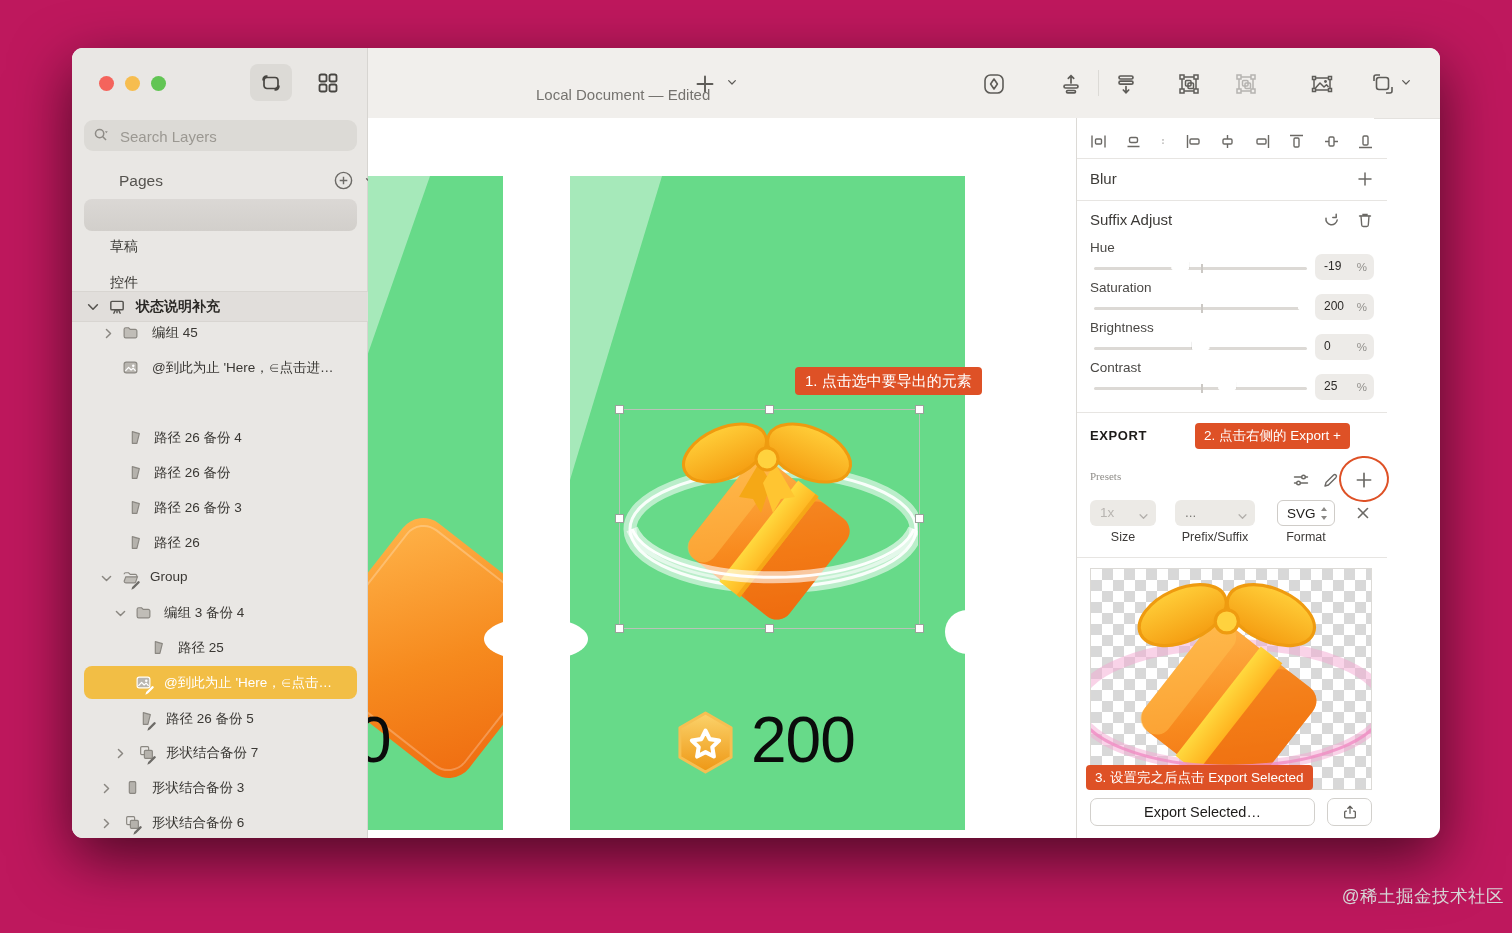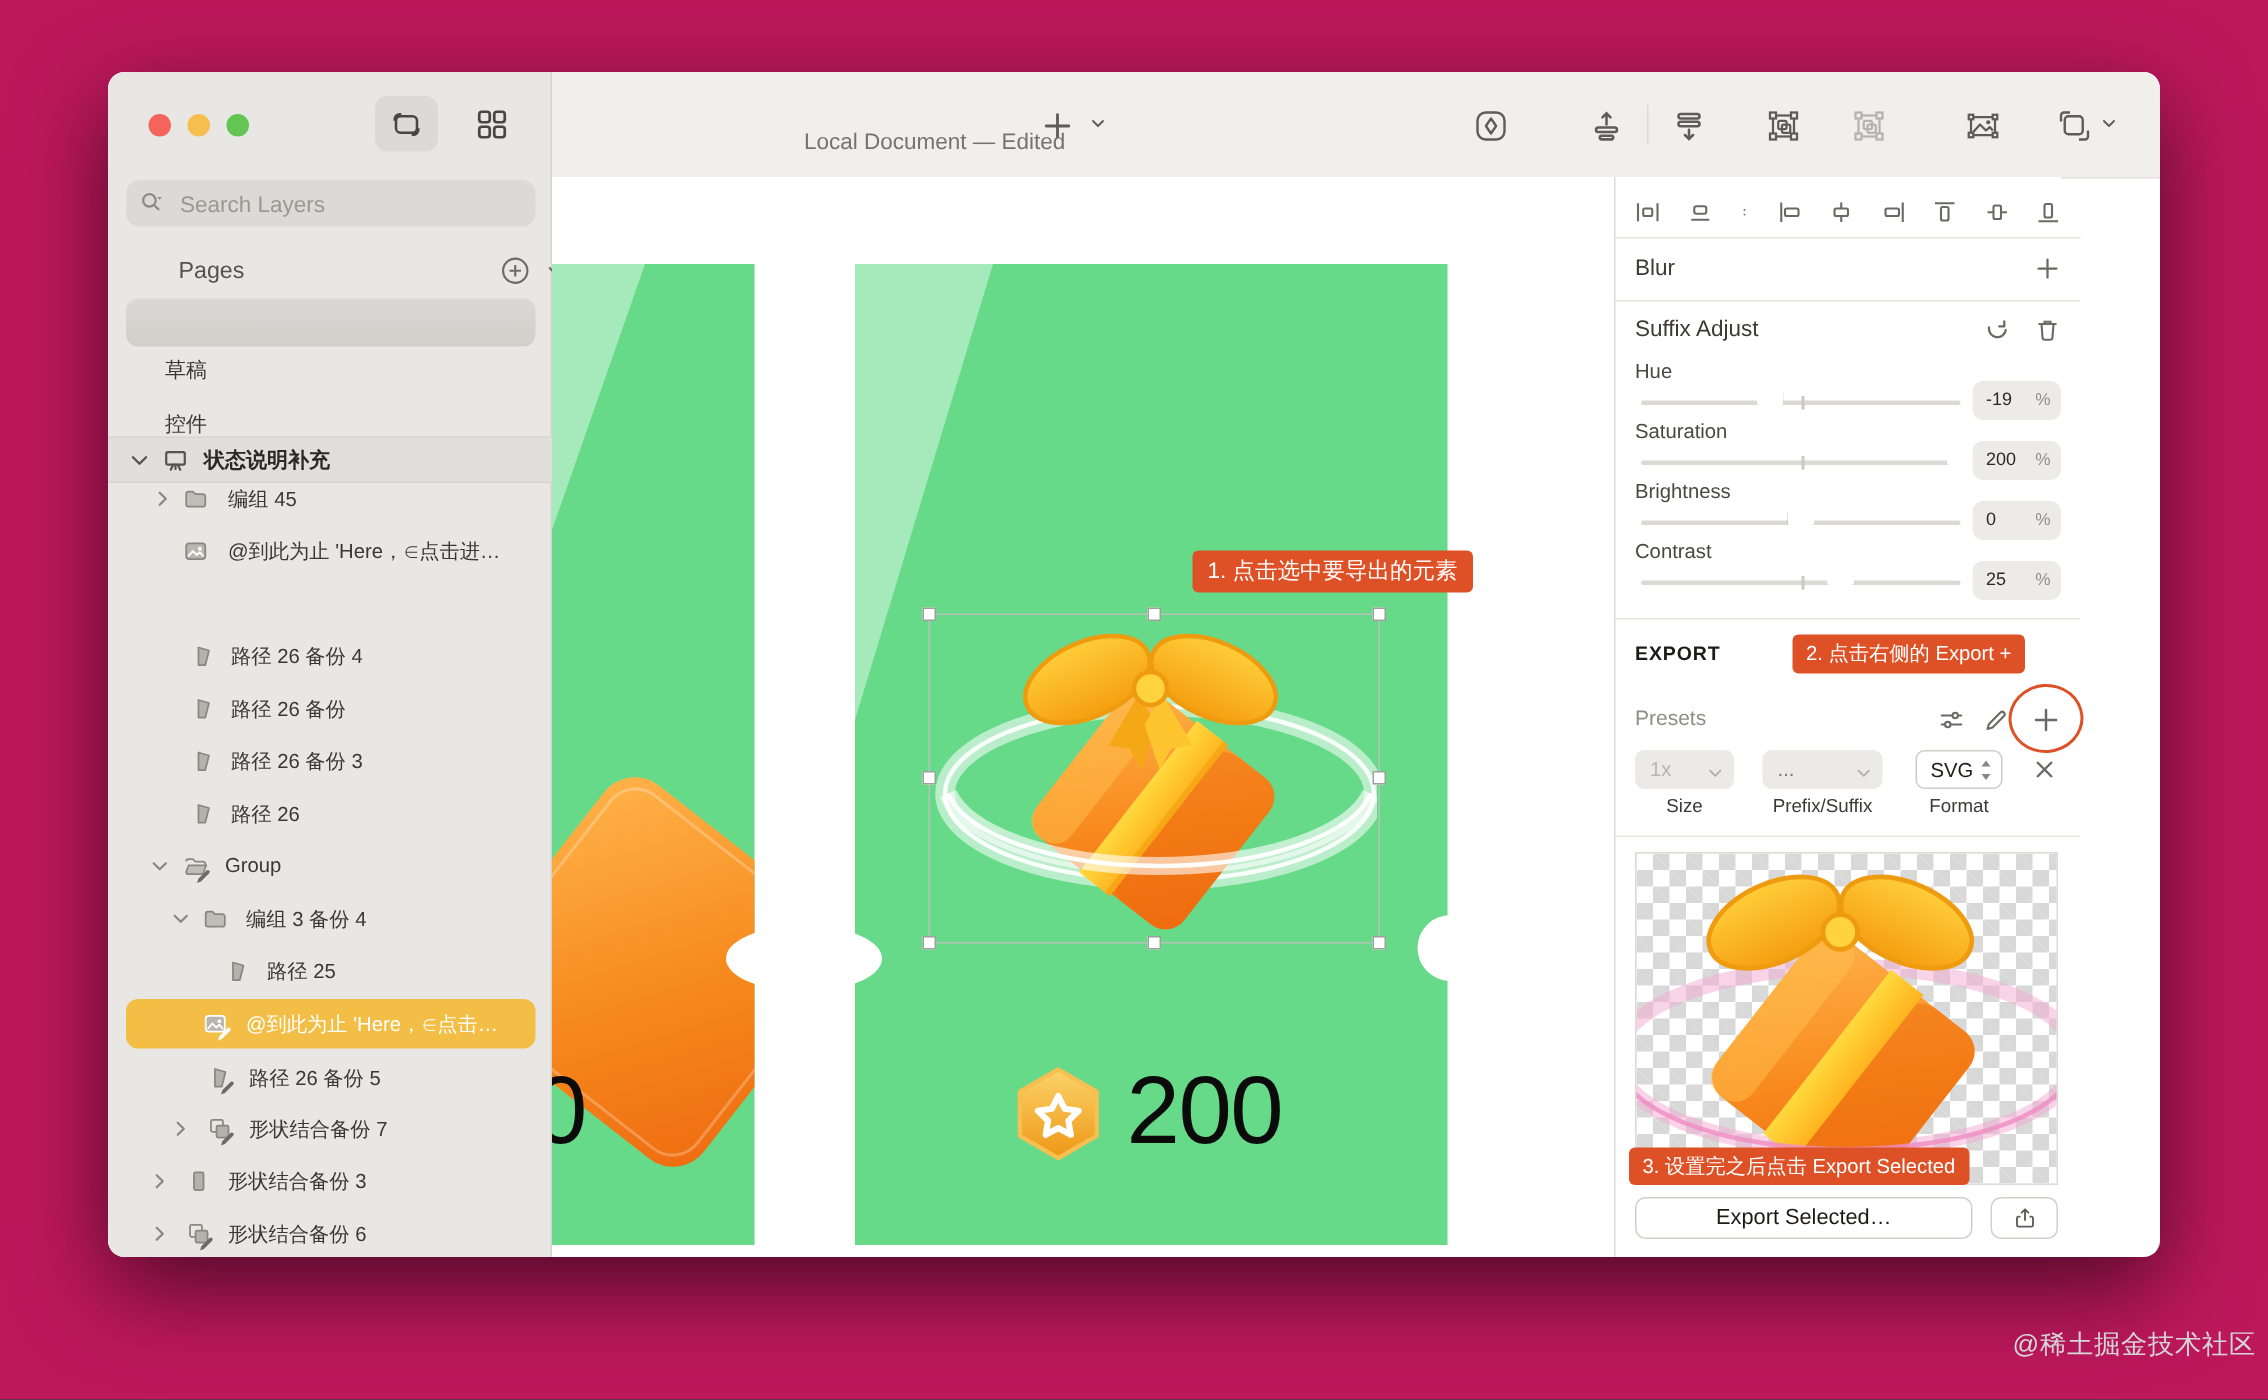--- a/index.html
+++ b/index.html
@@ -77,21 +77,21 @@
   .ca-track{position:absolute;left:17px;width:213px;height:3px;border-radius:2px;background:#dcd9d5;}
   .ca-tick{position:absolute;left:50%;top:-3px;width:2px;height:9px;background:#ccc9c5;}
   .ca-thumb{position:absolute;top:-7px;width:18px;height:17px;background:#fff;
             clip-path:polygon(8% 0,92% 0,100% 12%,100% 52%,50% 100%,0 52%,0 12%);
             filter:drop-shadow(0 1px 1.5px rgba(0,0,0,.35));}
   .ca-val{position:absolute;left:238px;width:59px;height:26px;background:#edebe8;border-radius:7px;box-sizing:border-box;}
   .ca-val .n{position:absolute;left:9px;top:5px;font-size:12px;color:#2c2a28;}
   .ca-val .u{position:absolute;right:7px;top:7px;font-size:11.5px;color:#92908c;}
   .exp-t{position:absolute;left:13px;top:310px;font-size:13px;font-weight:700;letter-spacing:.6px;color:#1d1b19;}
   .badge2{left:118px;top:305px;font-size:13.5px;line-height:26px;padding:0 9px;}
-  .presets-t{position:absolute;left:13px;top:352px;font-size:14px;color:#8f8d89;}
+  .presets-t{position:absolute;left:13px;top:352px;font-size:11px;color:#8f8d89;font-family:Liberation Serif, serif;}
   .circle-mark{position:absolute;left:262px;top:338px;width:46px;height:42px;border:2.5px solid #de5126;border-radius:50%;transform:rotate(-4deg);}
   .psel{position:absolute;top:382px;height:26px;border-radius:6px;background:#eceae6;box-sizing:border-box;}
   .psel .v{position:absolute;left:10px;top:5px;font-size:13.5px;}
   .psel .c{position:absolute;right:7px;top:8px;width:11px;height:11px;color:#b2afab;}
   .fmt{position:absolute;left:200px;top:382px;width:58px;height:26px;background:#fff;border:1px solid #cfccc8;border-radius:6px;box-sizing:border-box;}
   .fmt .v{position:absolute;left:9px;top:5px;font-size:13.5px;color:#1d1b19;}
   .fmt .st{position:absolute;right:4px;top:3px;width:12px;height:19px;color:#8a8885;}
   .plabel{position:absolute;top:412px;font-size:12.5px;color:#3c3a38;text-align:center;}
   .preview{position:absolute;left:13px;top:450px;width:282px;height:222px;border:1px solid #dcdad6;box-sizing:border-box;overflow:hidden;
     background-color:#fff;

